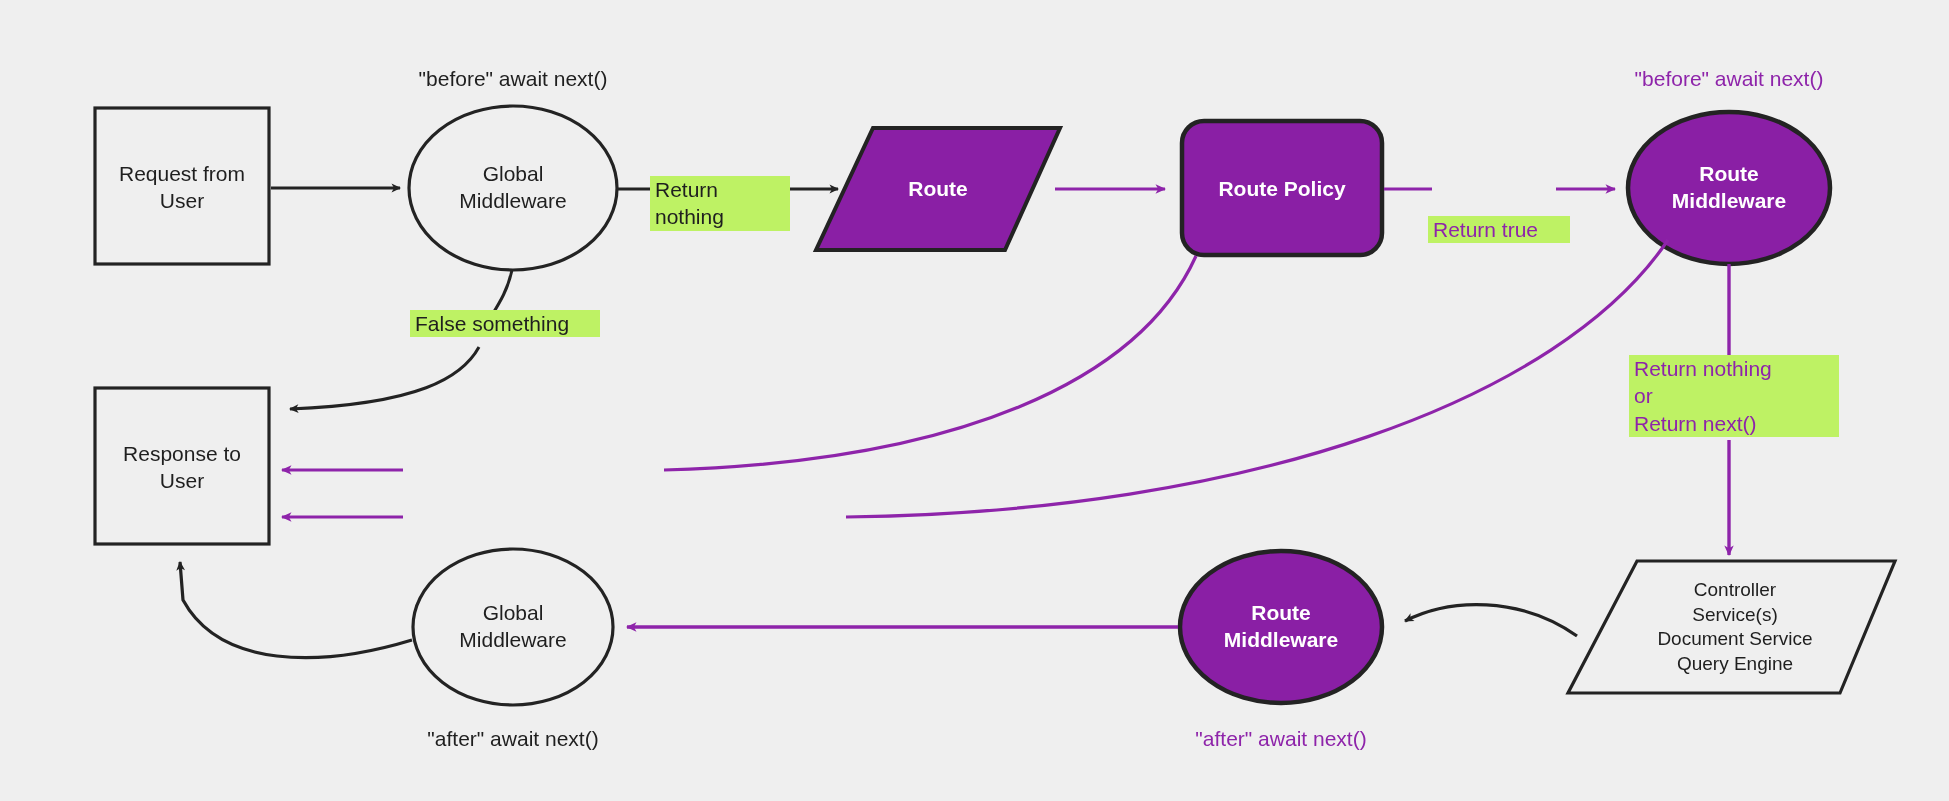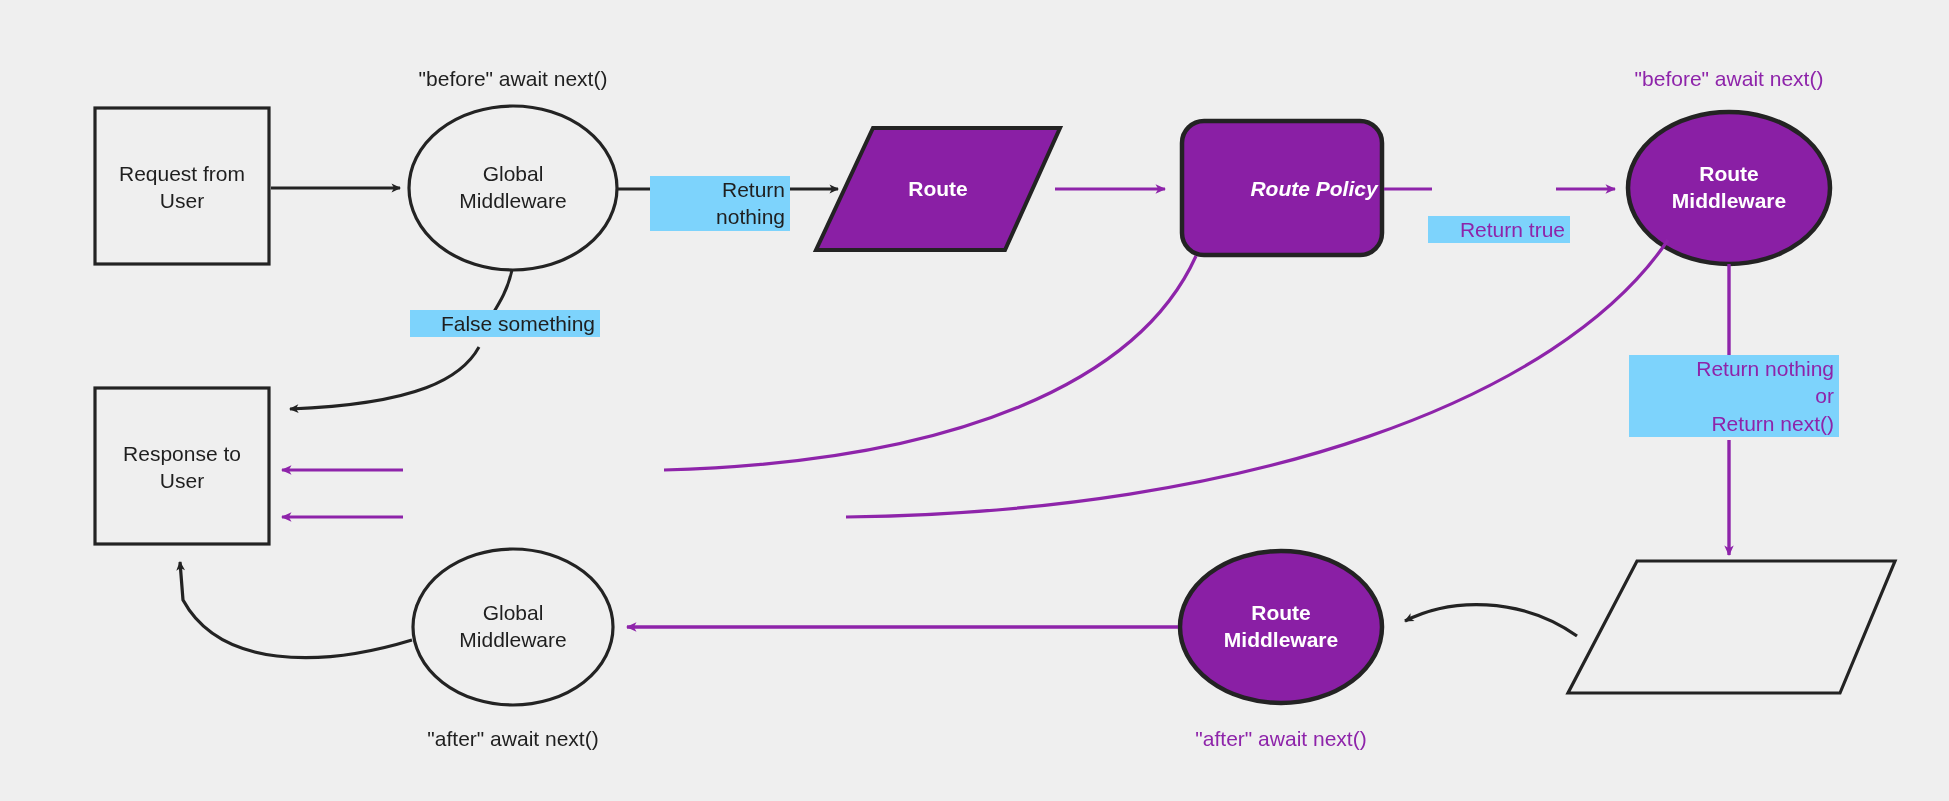--- a/index.html
+++ b/index.html
@@ -41,22 +41,22 @@
     font-size: 21px;
     font-weight: 700;
   }
   .purple-text {
     color: #8e24aa;
     font-size: 21px;
     font-weight: 400;
   }
   .edge-label {
     position: absolute;
-    text-align: right;
-    background: #7dd3fc;
+    text-align: left;
+    background: #bef264;
     padding: 0 5px;
     line-height: 1.30;
     white-space: pre-line;
   }
   .annot {
     position: absolute;
     text-align: center;
     font-size: 21px;
     line-height: 1.30;
     white-space: pre-line;
@@ -128,34 +128,38 @@
   </svg>
 
   <div class="nodelabel dark-text" style="left:95px; top:160px; width:174px;">Request from
 User</div>
 
   <div class="nodelabel dark-text" style="left:413px; top:160px; width:200px;">Global
 Middleware</div>
 
   <div class="nodelabel white-text" style="left:838px; top:175px; width:200px;">Route</div>
 
-  <div class="nodelabel white-text" style="left:1214px; top:175px; width:200px;font-style:italic;">Route Policy</div>
+  <div class="nodelabel white-text" style="left:1182px; top:175px; width:200px;">Route Policy</div>
 
   <div class="nodelabel white-text" style="left:1629px; top:160px; width:200px;">Route
 Middleware</div>
 
   <div class="nodelabel dark-text" style="left:95px; top:440px; width:174px;">Response to
 User</div>
 
   <div class="nodelabel dark-text" style="left:413px; top:599px; width:200px;">Global
 Middleware</div>
 
   <div class="nodelabel white-text" style="left:1181px; top:599px; width:200px;">Route
 Middleware</div>
 
+  <div class="nodelabel dark-text small-stack" style="left:1630px; top:578px; width:210px;">Controller
+Service(s)
+Document Service
+Query Engine</div>
 
   <div class="annot dark" style="left:383px; top:65px; width:260px;">"before" await next()</div>
 
   <div class="annot purple" style="left:1599px; top:65px; width:260px;">"before" await next()</div>
 
   <div class="annot dark" style="left:383px; top:725px; width:260px;">"after" await next()</div>
 
   <div class="annot purple" style="left:1151px; top:725px; width:260px;">"after" await next()</div>
 
   <div class="edge-label dark-text" style="left:650px; top:176px; width:130px;">Return nothing</div>

